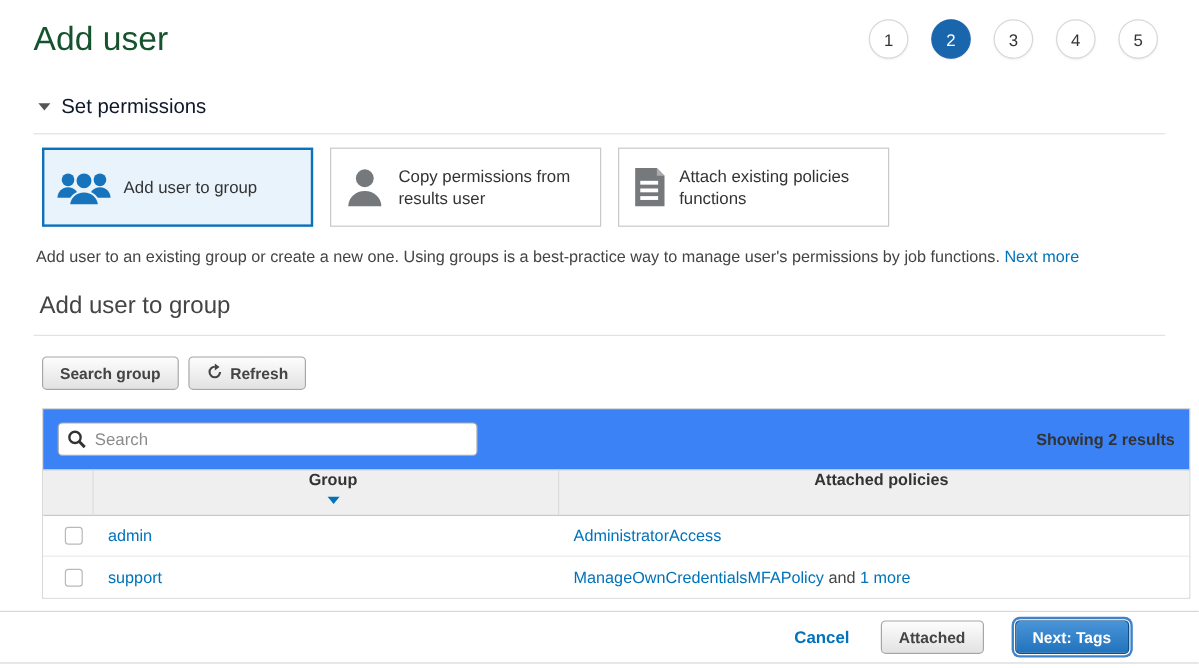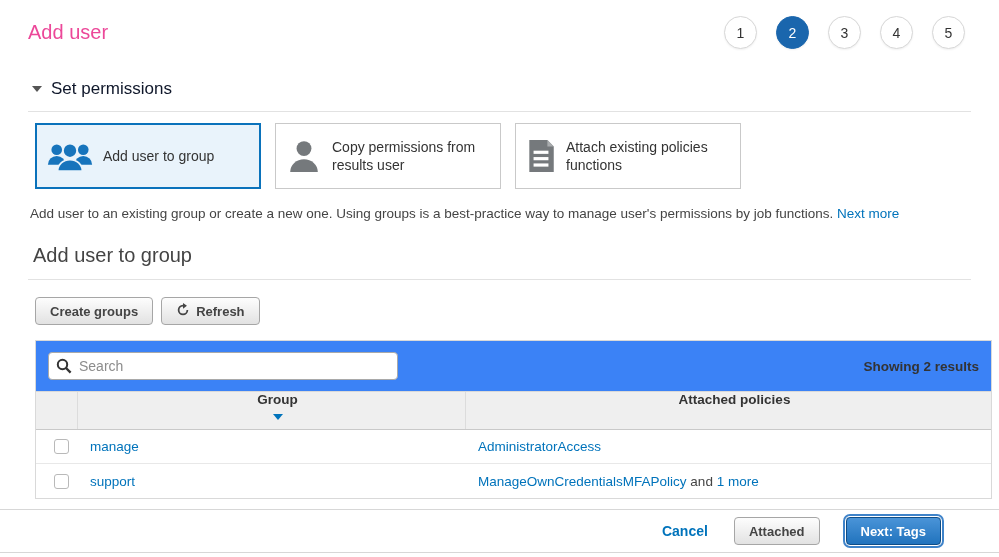--- a/index.html
+++ b/index.html
@@ -7,21 +7,21 @@
   body {
     width: 999px; height: 557px; overflow: hidden;
     background: #fff; color: #444;
     font-family: "Liberation Sans", sans-serif;
     font-size: 14px;
   }
   .page { padding: 16px 28px 0 28px; }
 
   
   .header-row { display: flex; justify-content: space-between; align-items: center; }
-  h1.page-title { font-size: 20px; font-weight: 400; color: #ec4899; margin: 0; }
+  h1.page-title { font-size: 28px; font-weight: 400; color: #14532d; margin: 0; }
   .steps { display: flex; gap: 19px; margin-right: 6px; }
   .step {
     width: 33px; height: 33px; border-radius: 50%;
     border: 1px solid #d7d7d7; background: #fff; color: #333;
     display: flex; align-items: center; justify-content: center;
     font-size: 14px; box-shadow: 0 1px 2px rgba(0,0,0,.06);
   }
   .step.active { background: #1a66ad; border-color: #1a66ad; color: #fff; }
 
   
@@ -172,21 +172,21 @@
 
   <div class="description">
     <span>Add user to an existing group or create a new one. Using groups is a best-practice way to manage user's permissions by job functions.</span>
     <a class="link">Next more</a>
   </div>
 
   <h2 class="section-heading">Add user to group</h2>
   <hr class="rule">
 
   <div class="actions">
-    <button class="btn-gray">Create groups</button>
+    <button class="btn-gray">Search group</button>
     <button class="btn-gray">
       <span>
         <svg width="14" height="14" viewBox="0 0 16 16">
           <path d="M13 8 A5 5 0 1 1 8 3" fill="none" stroke="#444" stroke-width="2"></path>
           <polygon points="8,0 8,6.5 12.5,3.2" fill="#444"></polygon>
         </svg>
       </span>
       <span>Refresh</span>
     </button>
   </div>
@@ -214,21 +214,21 @@
       <div class="th col-pol">
         <span>Attached policies</span>
       </div>
     </div>
 
     <div class="trow">
       <div class="th col-cb">
         <input type="checkbox" class="cb" style="">
       </div>
       <div class="cell-group">
-        <a class="link">manage</a>
+        <a class="link">admin</a>
       </div>
       <div class="cell-pol">
         <a class="link">AdministratorAccess</a>
       </div>
     </div>
 
     <div class="trow">
       <div class="th col-cb">
         <input type="checkbox" class="cb" style="">
       </div>

